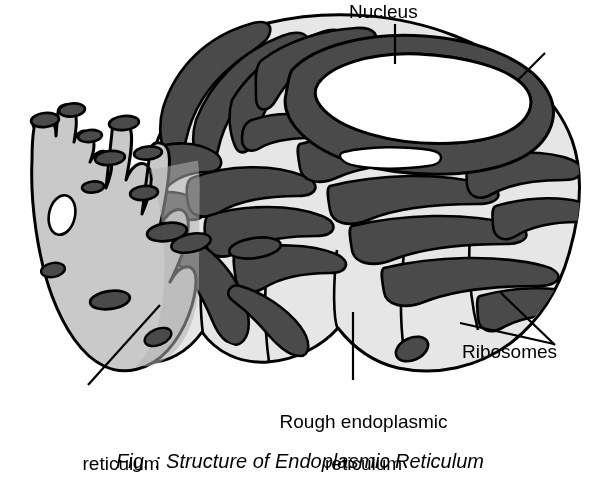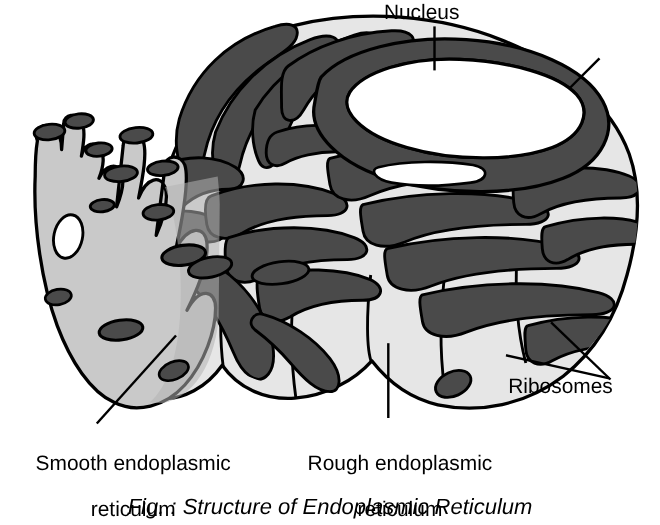--- a/index.html
+++ b/index.html
@@ -203,21 +203,21 @@
 
     </g>
   </svg>
 
   <div class="lbl" style="left:349px; top:1px;">Nucleus</div>
 
 
   <div class="lbl" style="left:462px; top:341px;">Ribosomes</div>
 
   <div class="lbl ctr" style="left:0px; top:390px; width:221px;">
-    <span>Smooth endoplasmic</span><br>
+    <br>
     <span>reticulum</span>
   </div>
 
   <div class="lbl ctr" style="left:243px; top:390px; width:220px;">
     <span>Rough endoplasmic</span><br>
     <span>reticulum</span>
   </div>
 
   <div class="cap" style="left:0px; top:450px; width:600px;">Fig. : Structure of Endoplasmic Reticulum</div>
 

